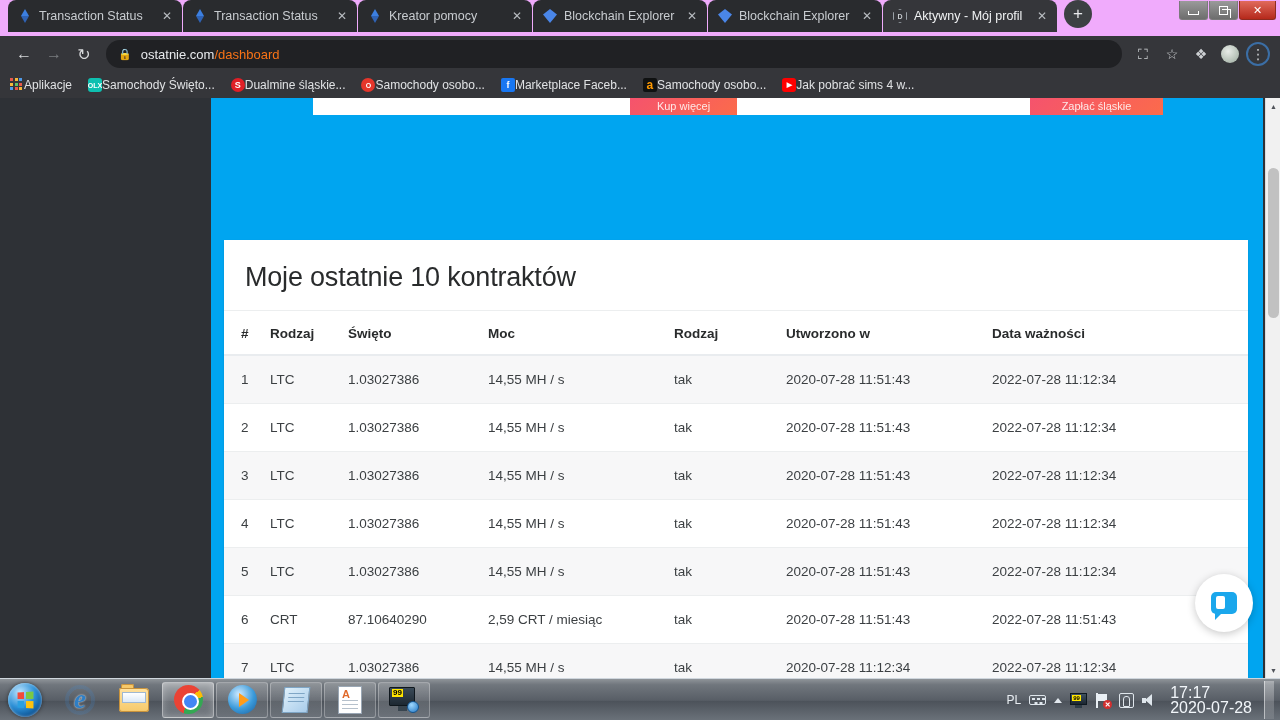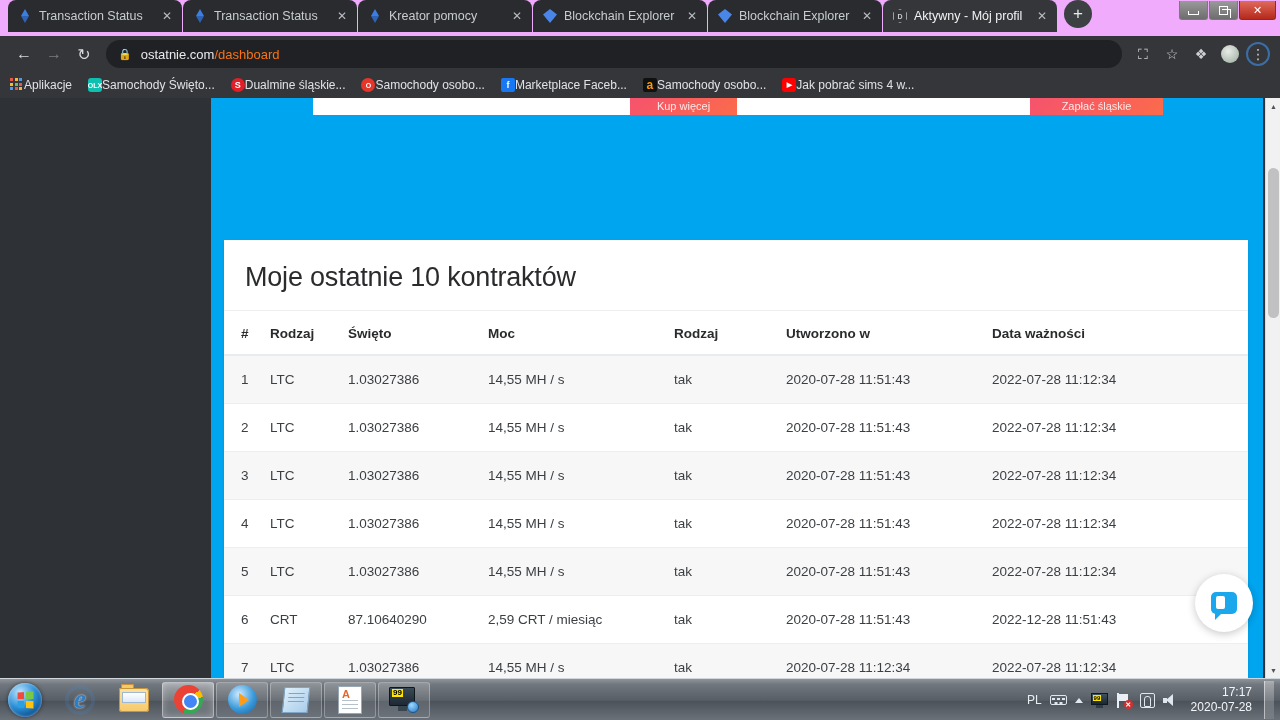--- a/index.html
+++ b/index.html
@@ -216,21 +216,21 @@
   .flag-ic .cloth { position:absolute; left:3px; top:1px; width:9px; height:7px; background:#e9eff4; }
   .flag-ic .x { position:absolute; right:-1px; bottom:-1px; width:9px; height:9px; border-radius:50%;
             background:#d32f2f; color:#fff; font-size:7px; font-weight:bold; line-height:9px; text-align:center; }
   .hand-ic { width:15px; height:15px; border:1.4px solid #dfe6ec; border-radius:2px; position:relative; }
   .hand-ic:after { content:""; position:absolute; left:3px; top:2px; width:5px; height:9px;
             border:1.4px solid #dfe6ec; border-radius:3px 3px 1px 1px; }
   .spk-ic { width:16px; height:13px; position:relative; }
   .spk-ic:before { content:""; position:absolute; left:0; top:4px; width:4px; height:5px; background:#dfe6ec; }
   .spk-ic:after { content:""; position:absolute; left:3px; top:0; border-top:6.5px solid transparent;
             border-bottom:6.5px solid transparent; border-right:7px solid #dfe6ec; }
-  .clock { text-align:right; color:#f2f6fa; font-size:12px; line-height:15px; padding:0 4px; }
+  .clock { text-align:left; color:#f2f6fa; font-size:16px; line-height:15px; padding:0 4px; }
   .showdesk { width:10px; height:38px; background:linear-gradient(rgba(255,255,255,.35),rgba(255,255,255,.1));
             border-left:1px solid rgba(255,255,255,.5); }
 </style>
 </head>
 <body>
 
 <div class="browser">
 
   <div class="tabstrip">
     <div class="tab">
@@ -411,21 +411,21 @@
             <td class="c-cre">2020-07-28 11:51:43</td>
             <td class="c-exp">2022-07-28 11:12:34</td>
           </tr>
           <tr>
             <td class="c-num">6</td>
             <td class="c-kind">CRT</td>
             <td class="c-amt">87.10640290</td>
             <td class="c-pow">2,59 CRT / miesiąc</td>
             <td class="c-act">tak</td>
             <td class="c-cre">2020-07-28 11:51:43</td>
-            <td class="c-exp">2022-12-28 11:51:43</td>
+            <td class="c-exp">2022-07-28 11:51:43</td>
           </tr>
           <tr>
             <td class="c-num">7</td>
             <td class="c-kind">LTC</td>
             <td class="c-amt">1.03027386</td>
             <td class="c-pow">14,55 MH / s</td>
             <td class="c-act">tak</td>
             <td class="c-cre">2020-07-28 11:12:34</td>
             <td class="c-exp">2022-07-28 11:12:34</td>
           </tr>

